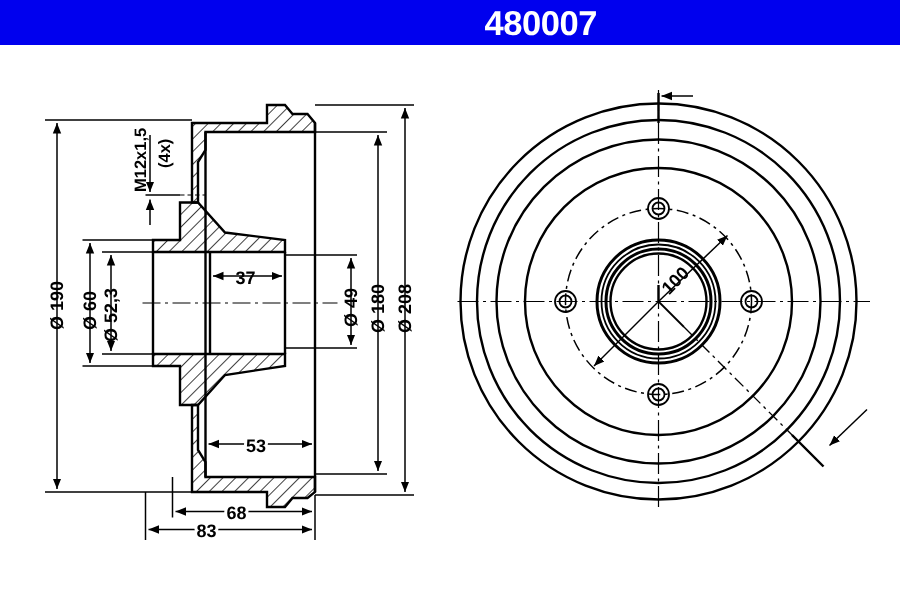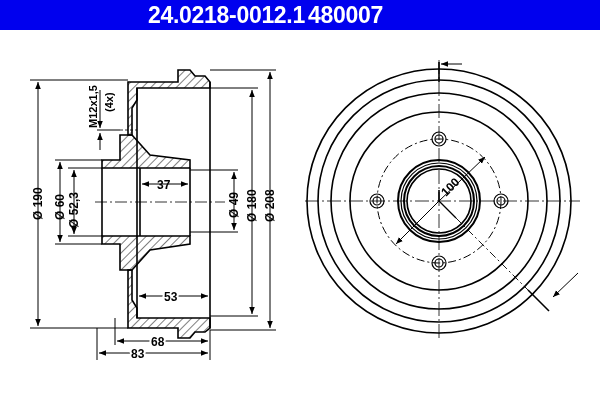--- a/index.html
+++ b/index.html
@@ -1,28 +1,27 @@
 <!DOCTYPE html>
 <html><head>
 <meta charset="utf-8">
 <style>
   html, body { margin:0; padding:0; background:#ffffff; }
   body { width:600px; height:400px; position:relative; overflow:hidden; font-family:"Liberation Sans", sans-serif; }
   .header { position:absolute; left:0; top:0; width:600px; height:30px; background:#0000ee; color:#fff; }
   .header .pn { position:absolute; top:2px; font-size:23px; font-weight:bold; letter-spacing:-0.3px; }
   .header .pn1 { left:148px; }
-  .header .pn2 { left:308px; }
+  .header .pn2 { left:323px; }
   svg { position:absolute; left:0; top:0; }
   svg text { font-family:"Liberation Sans", sans-serif; font-weight:bold; fill:#000; }
 </style>
 </head>
 <body>
 
 <div class="header">
-  <span class="pn pn1">24.0218-0012.1</span>
   <span class="pn pn2">480007</span>
 </div>
 
 <svg width="600" height="400" viewBox="0 0 600 400">
   <defs>
     <pattern id="hatch" patternUnits="userSpaceOnUse" width="6" height="6" patternTransform="rotate(45)">
       <line x1="0" y1="0" x2="0" y2="6" stroke="#000" stroke-width="1"></line>
     </pattern>
     <marker id="arr" viewBox="0 0 10 10" refX="10" refY="5" markerWidth="7" markerHeight="7" orient="auto-start-reverse">
       <path d="M0,1 L10,5 L0,9 z" fill="#000"></path>

